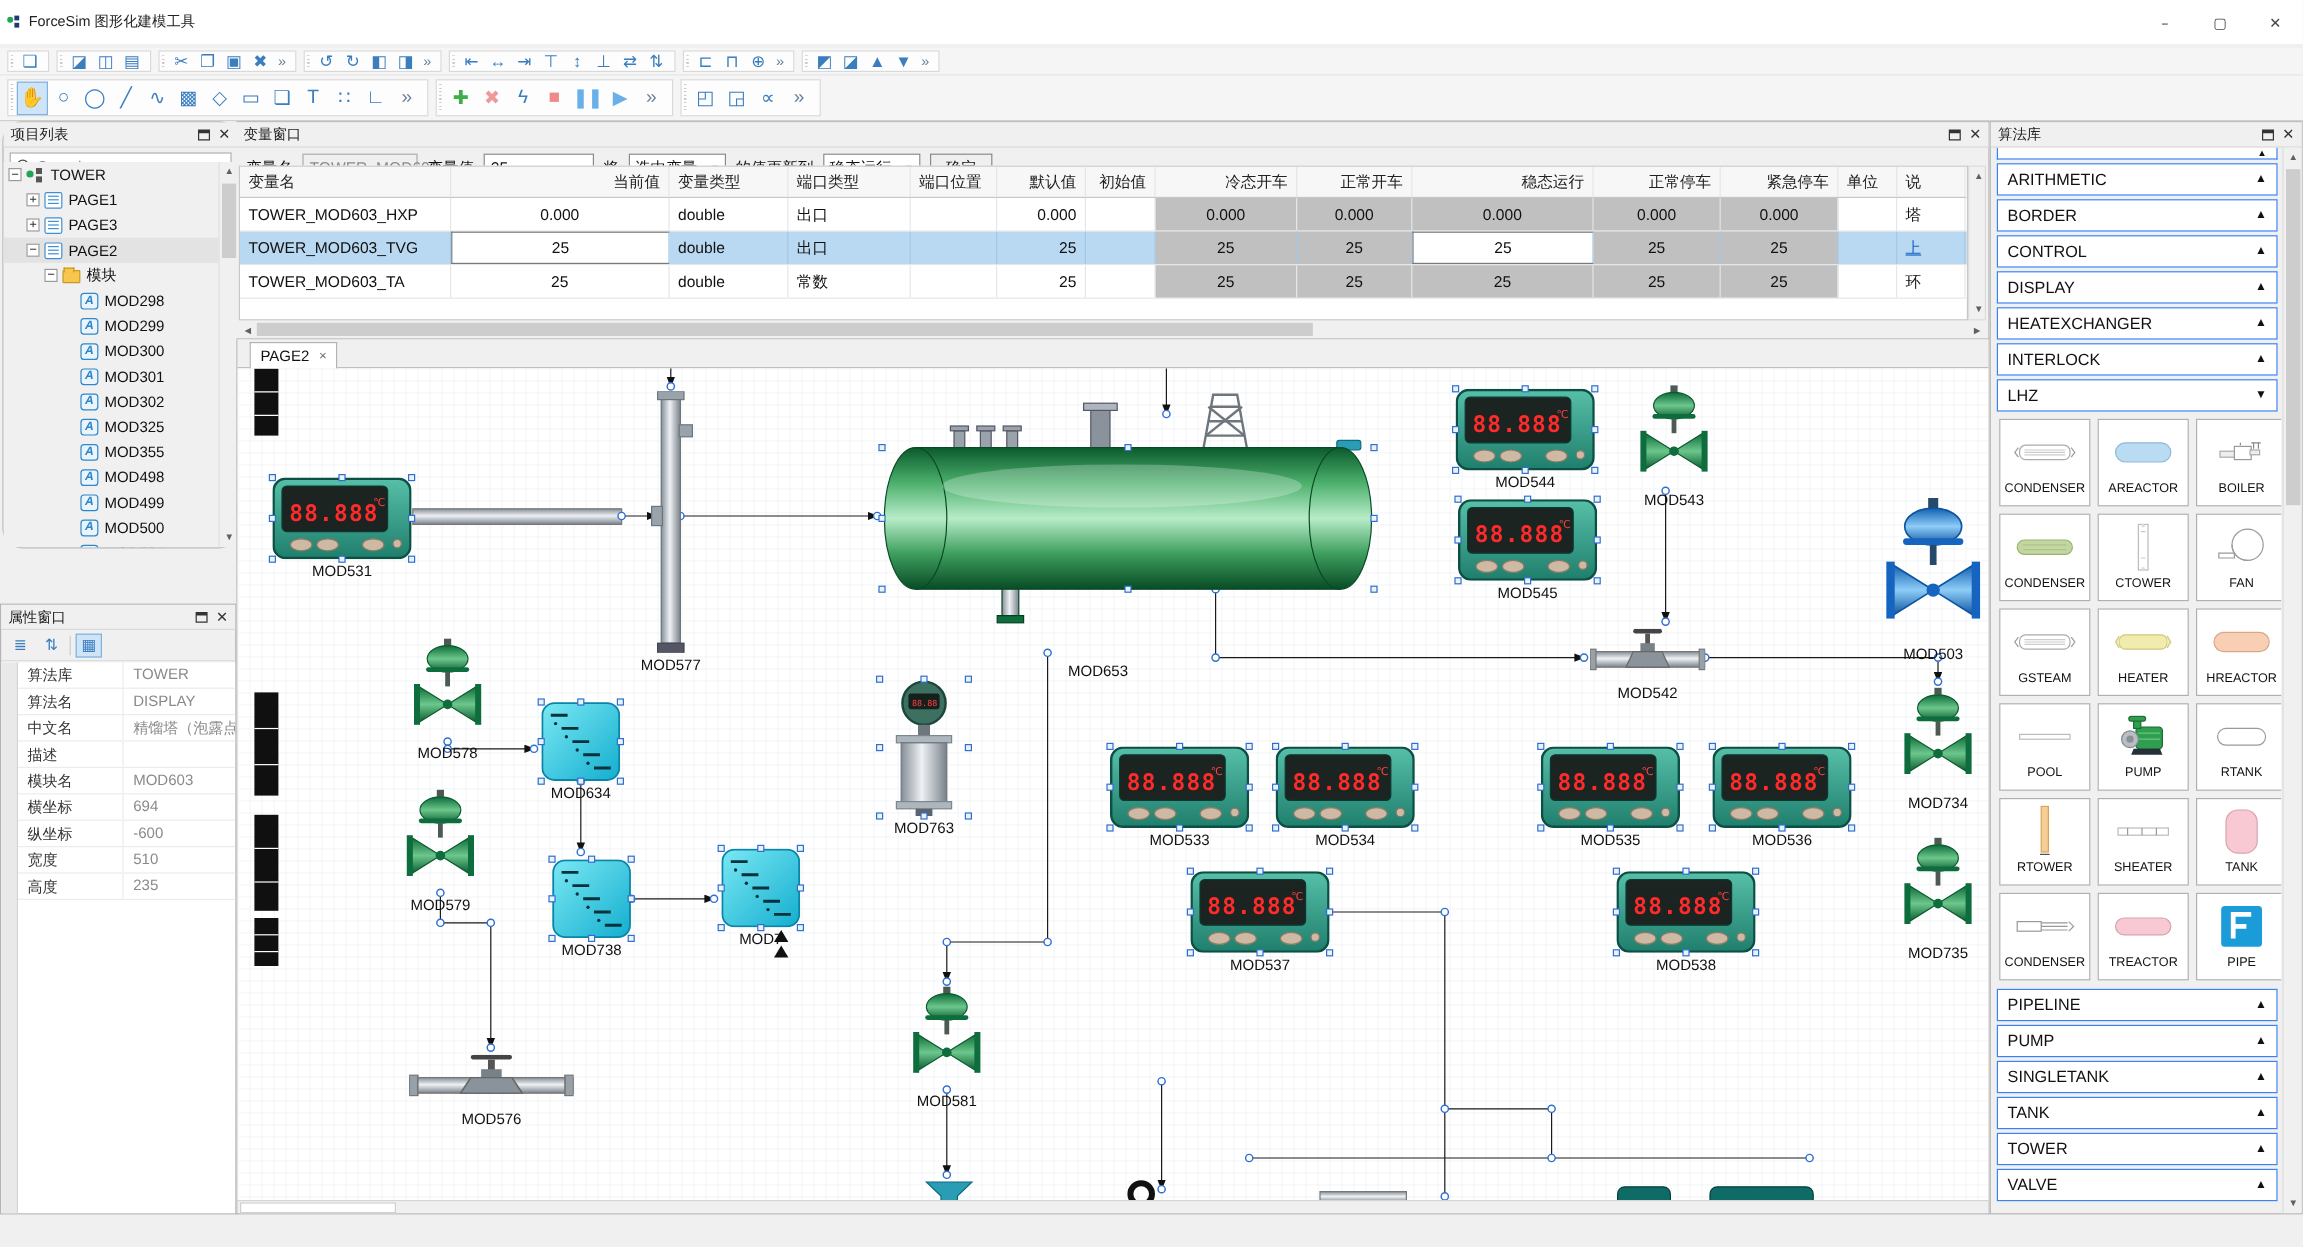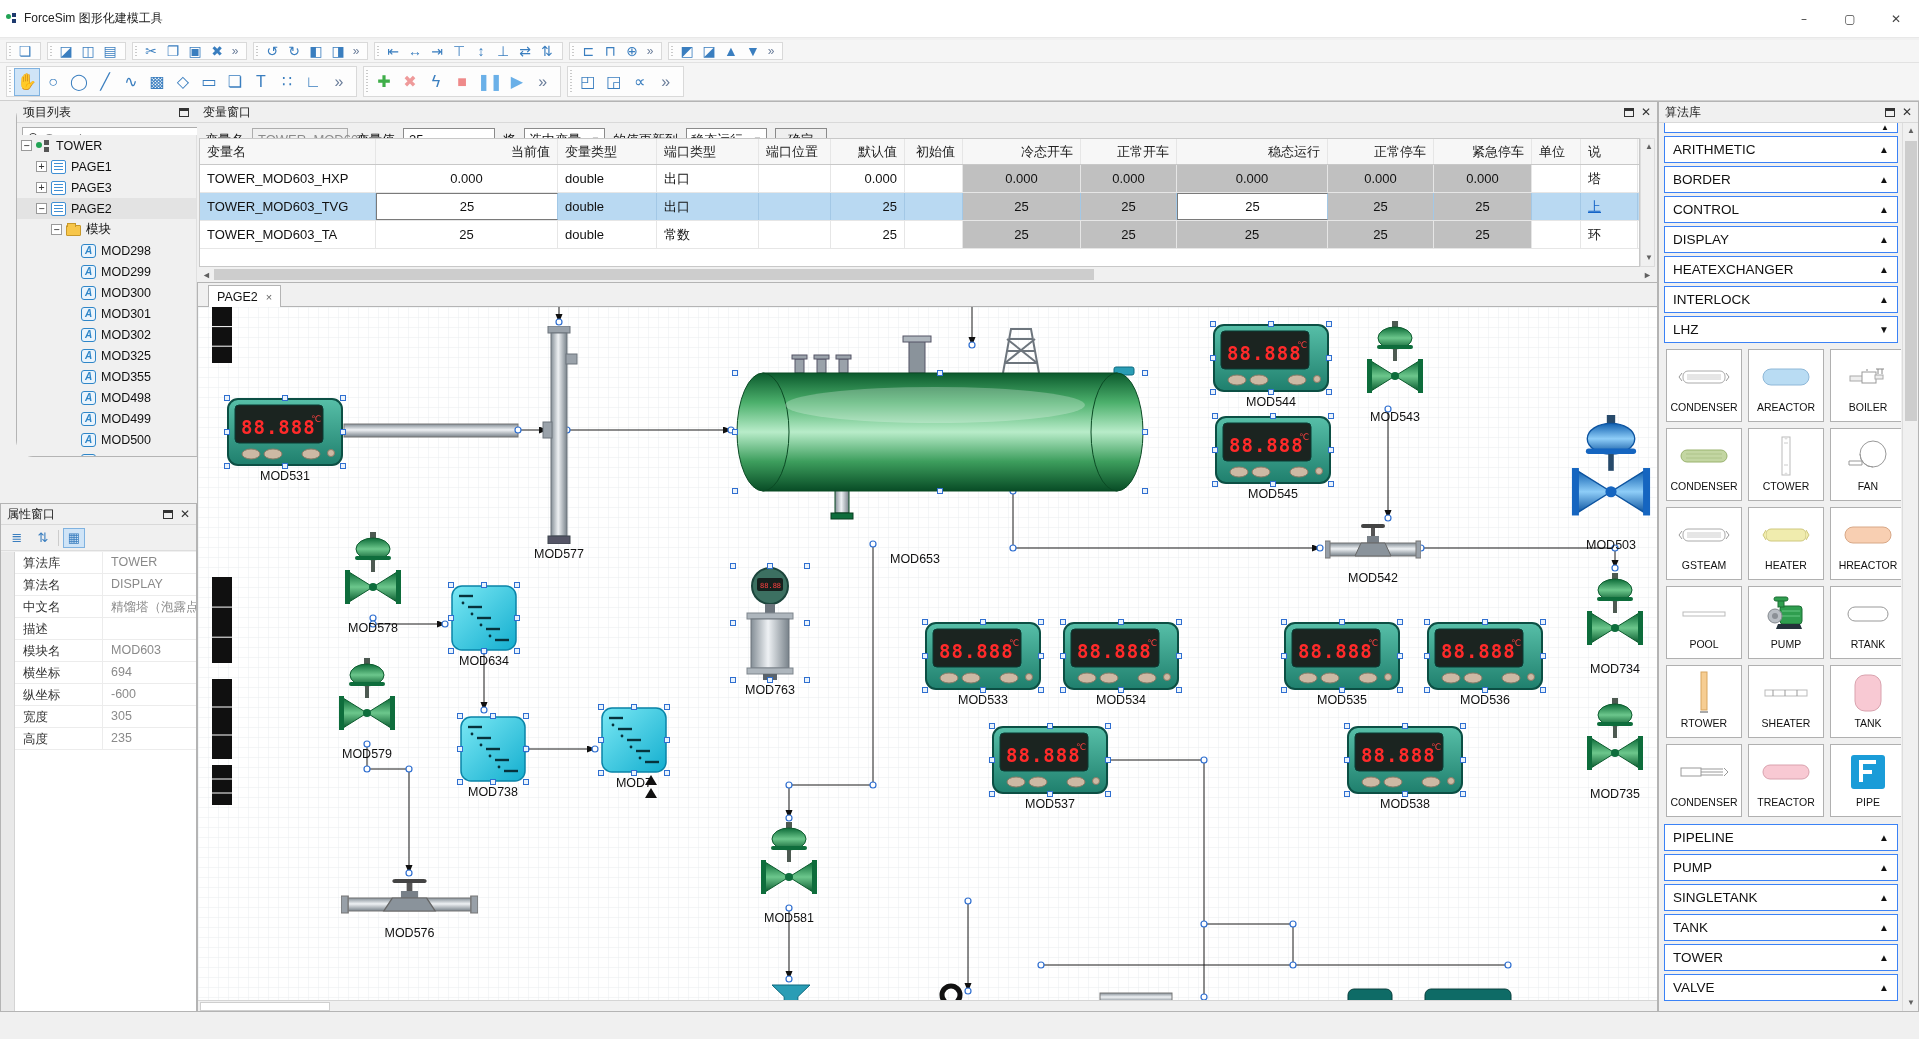--- a/index.html
+++ b/index.html
@@ -33,21 +33,21 @@
   .tb-btn.more { color:#6a7d9a; font-size:12px; min-width:14px; }
 
   
   .panel { position:absolute; background:#f0f0f0; border:1px solid #b4b4b4; }
   .panel-title { height:21px; display:flex; align-items:center; padding:0 6px; font-size:12px; color:#222; background:#f0f0f0; border-bottom:1px solid #d9d9d9; }
   .panel-btns { margin-left:auto; display:flex; align-items:center; gap:7px; }
   .float-ico { width:10px; height:9px; border:1px solid #333; border-top:3px solid #333; display:inline-block; }
   .close-ico { font-size:12px; color:#333; line-height:1; font-family:"DejaVu Sans",sans-serif; }
 
   
-  #project-panel { left:16px; top:101px; width:197px; height:356px;border-radius:17px; }
+  #project-panel { left:2px; top:101px; width:197px; height:356px;border-radius:17px; }
   #search-row { margin:4px 5px; height:23px; background:#fff; border:1px solid #adadad; display:flex; align-items:center; padding:0 5px; gap:5px; }
   .mag { position:relative; width:12px; height:12px; }
   .mag:before { content:""; position:absolute; left:0; top:0; width:8px; height:8px; border:1.6px solid #444; border-radius:50%; }
   .mag:after { content:""; position:absolute; left:8px; top:8px; width:4px; height:1.8px; background:#444; transform:rotate(45deg); }
   #search-ph { color:#8a8a8a; font-size:13px; }
   #tree { position:absolute; left:0; top:33px; bottom:0; width:181px; overflow:hidden; background:#f0f0f0; }
   .tree-row { height:21px; display:flex; align-items:center; font-size:12.5px; white-space:nowrap; }
   .tree-row.hl { background:#e3e3e3; }
   .tgl { width:11px; height:11px; border:1px solid #9a9a9a; background:#fff; font-size:10px; line-height:9px; text-align:center; color:#333; margin-right:4px; flex:none; font-family:"DejaVu Sans Mono",monospace; }
   .ti { width:15px; height:14px; margin-right:5px; flex:none; position:relative; }
@@ -369,21 +369,21 @@
         <div class="prop-row" style="top:110px">
       <span class="prop-label">横坐标</span>
       <span class="prop-value">694</span>
         </div>
         <div class="prop-row" style="top:132px">
       <span class="prop-label">纵坐标</span>
       <span class="prop-value">-600</span>
         </div>
         <div class="prop-row" style="top:154px">
       <span class="prop-label">宽度</span>
-      <span class="prop-value">305</span>
+      <span class="prop-value">510</span>
         </div>
         <div class="prop-row" style="top:176px">
       <span class="prop-label">高度</span>
       <span class="prop-value">235</span>
         </div>
       </div>
   </div>
 
   <div id="varwin" class="panel">
     <div class="panel-title">

